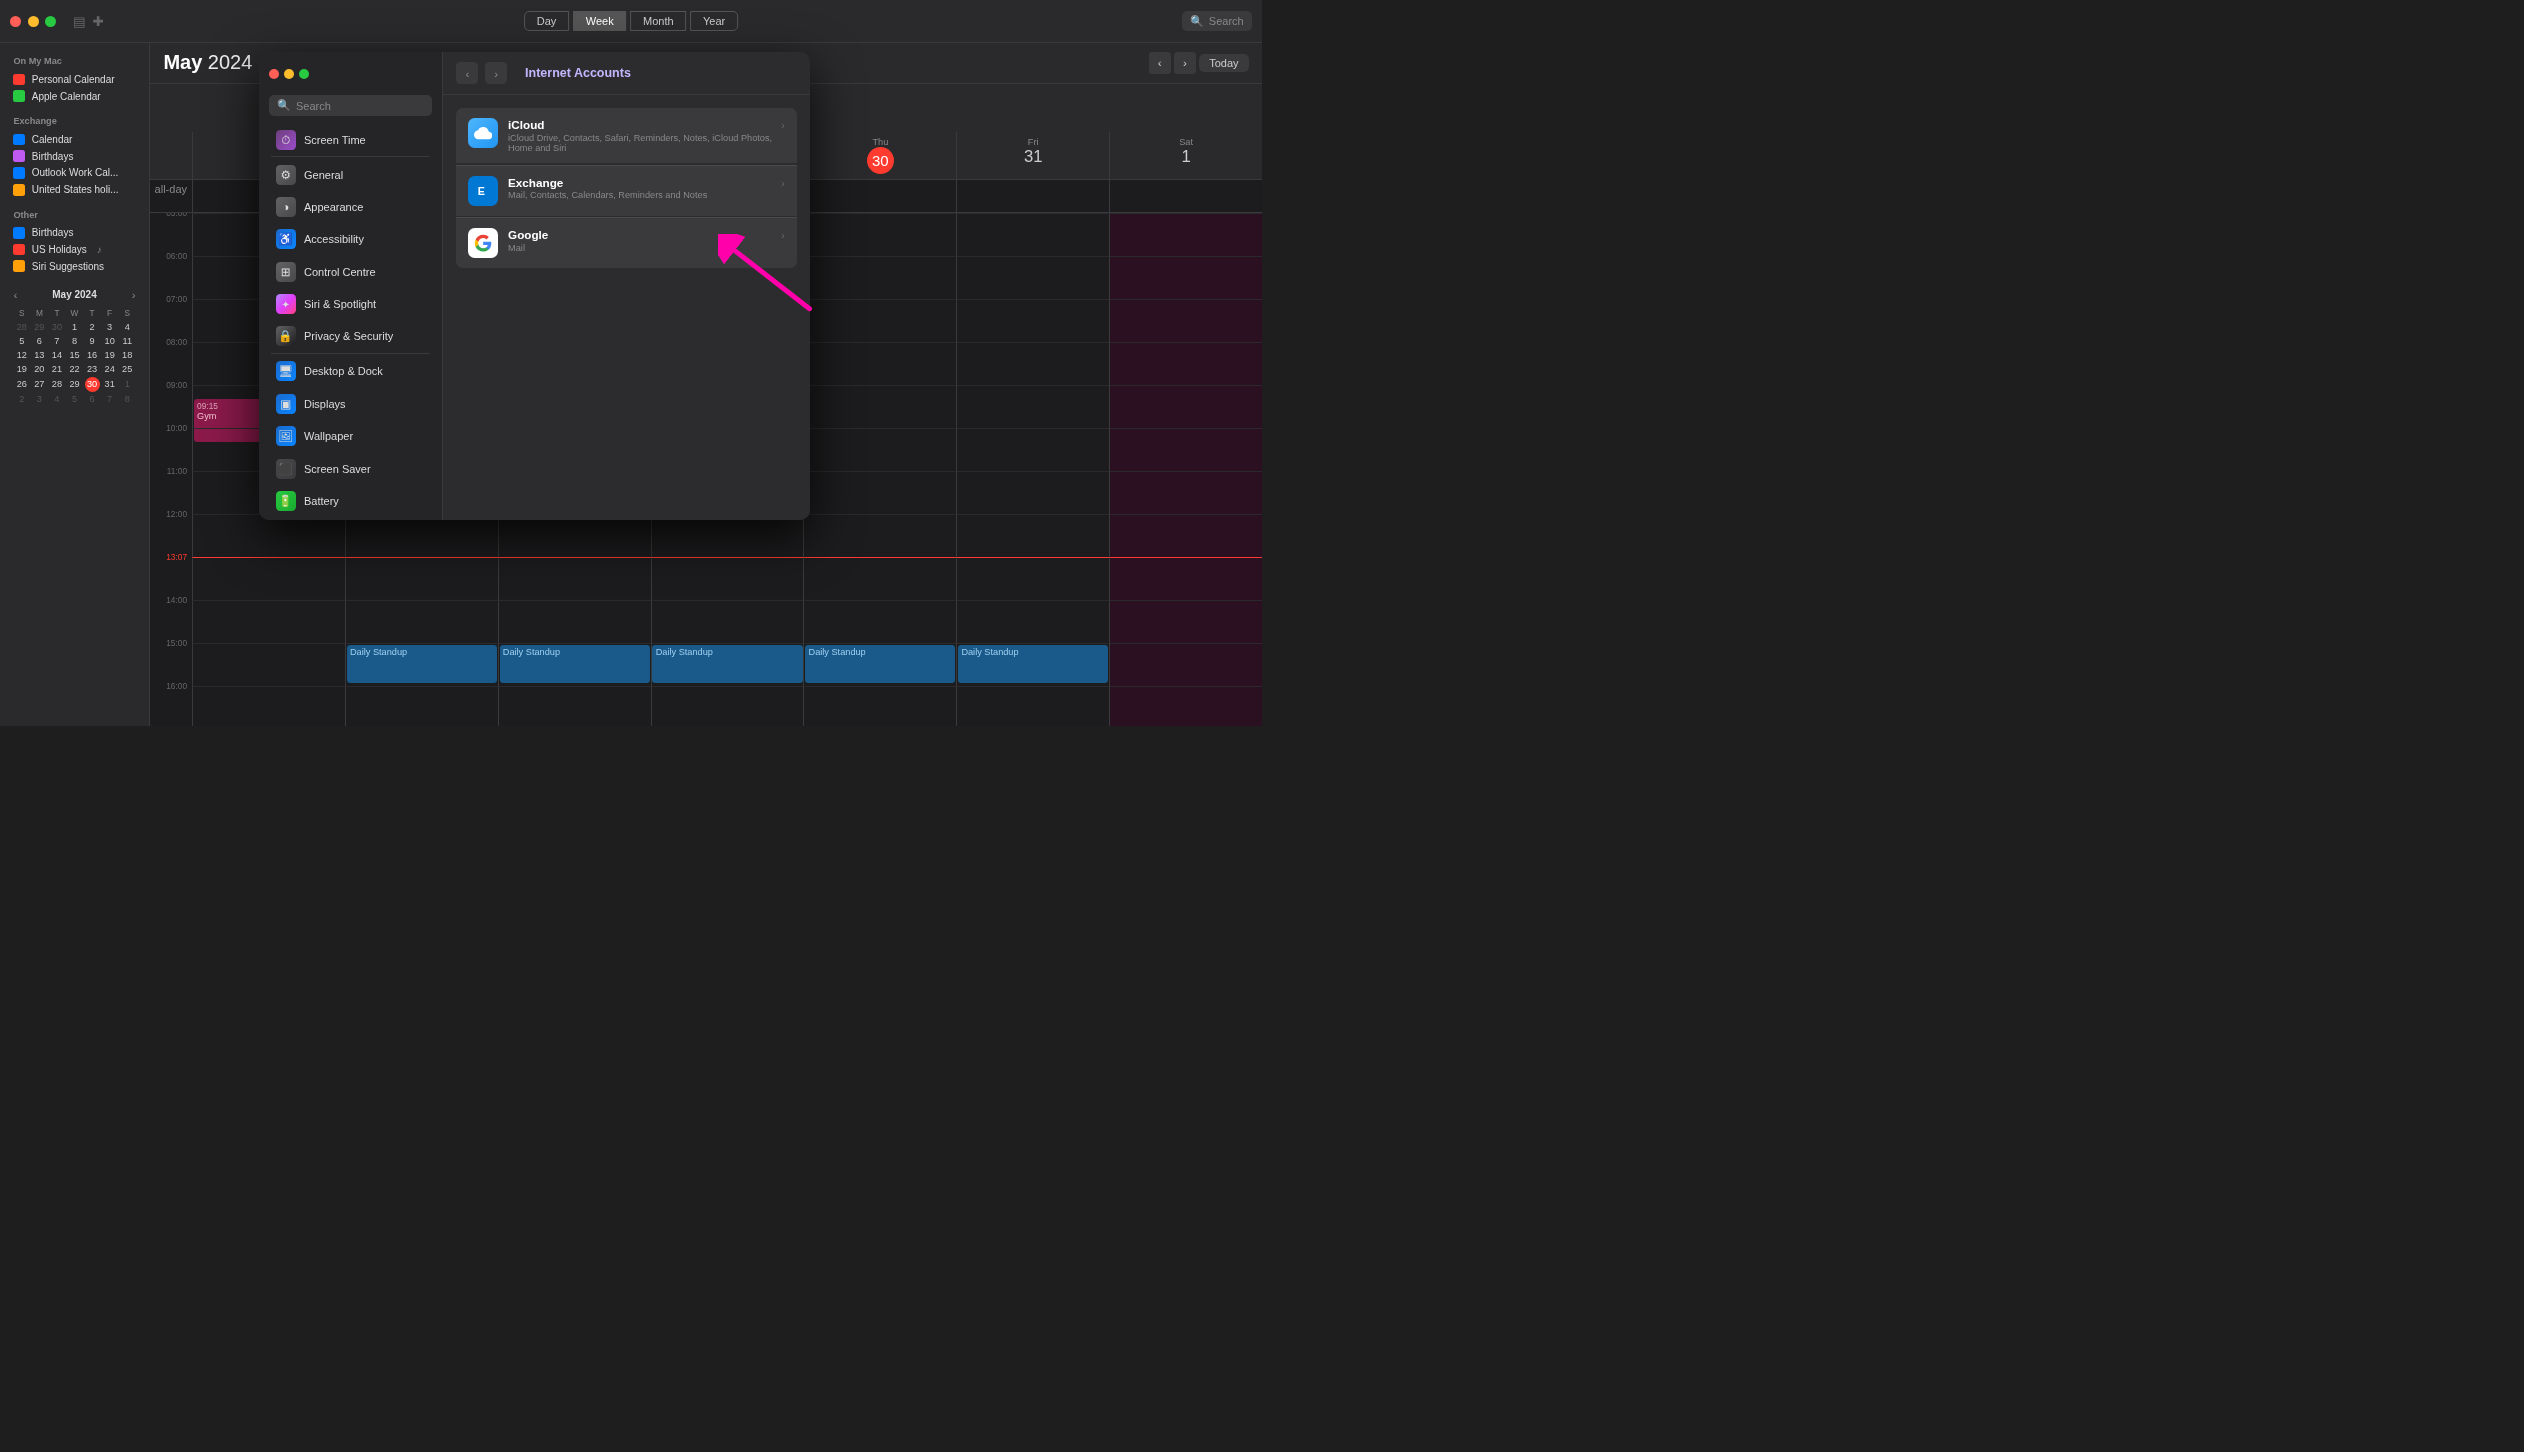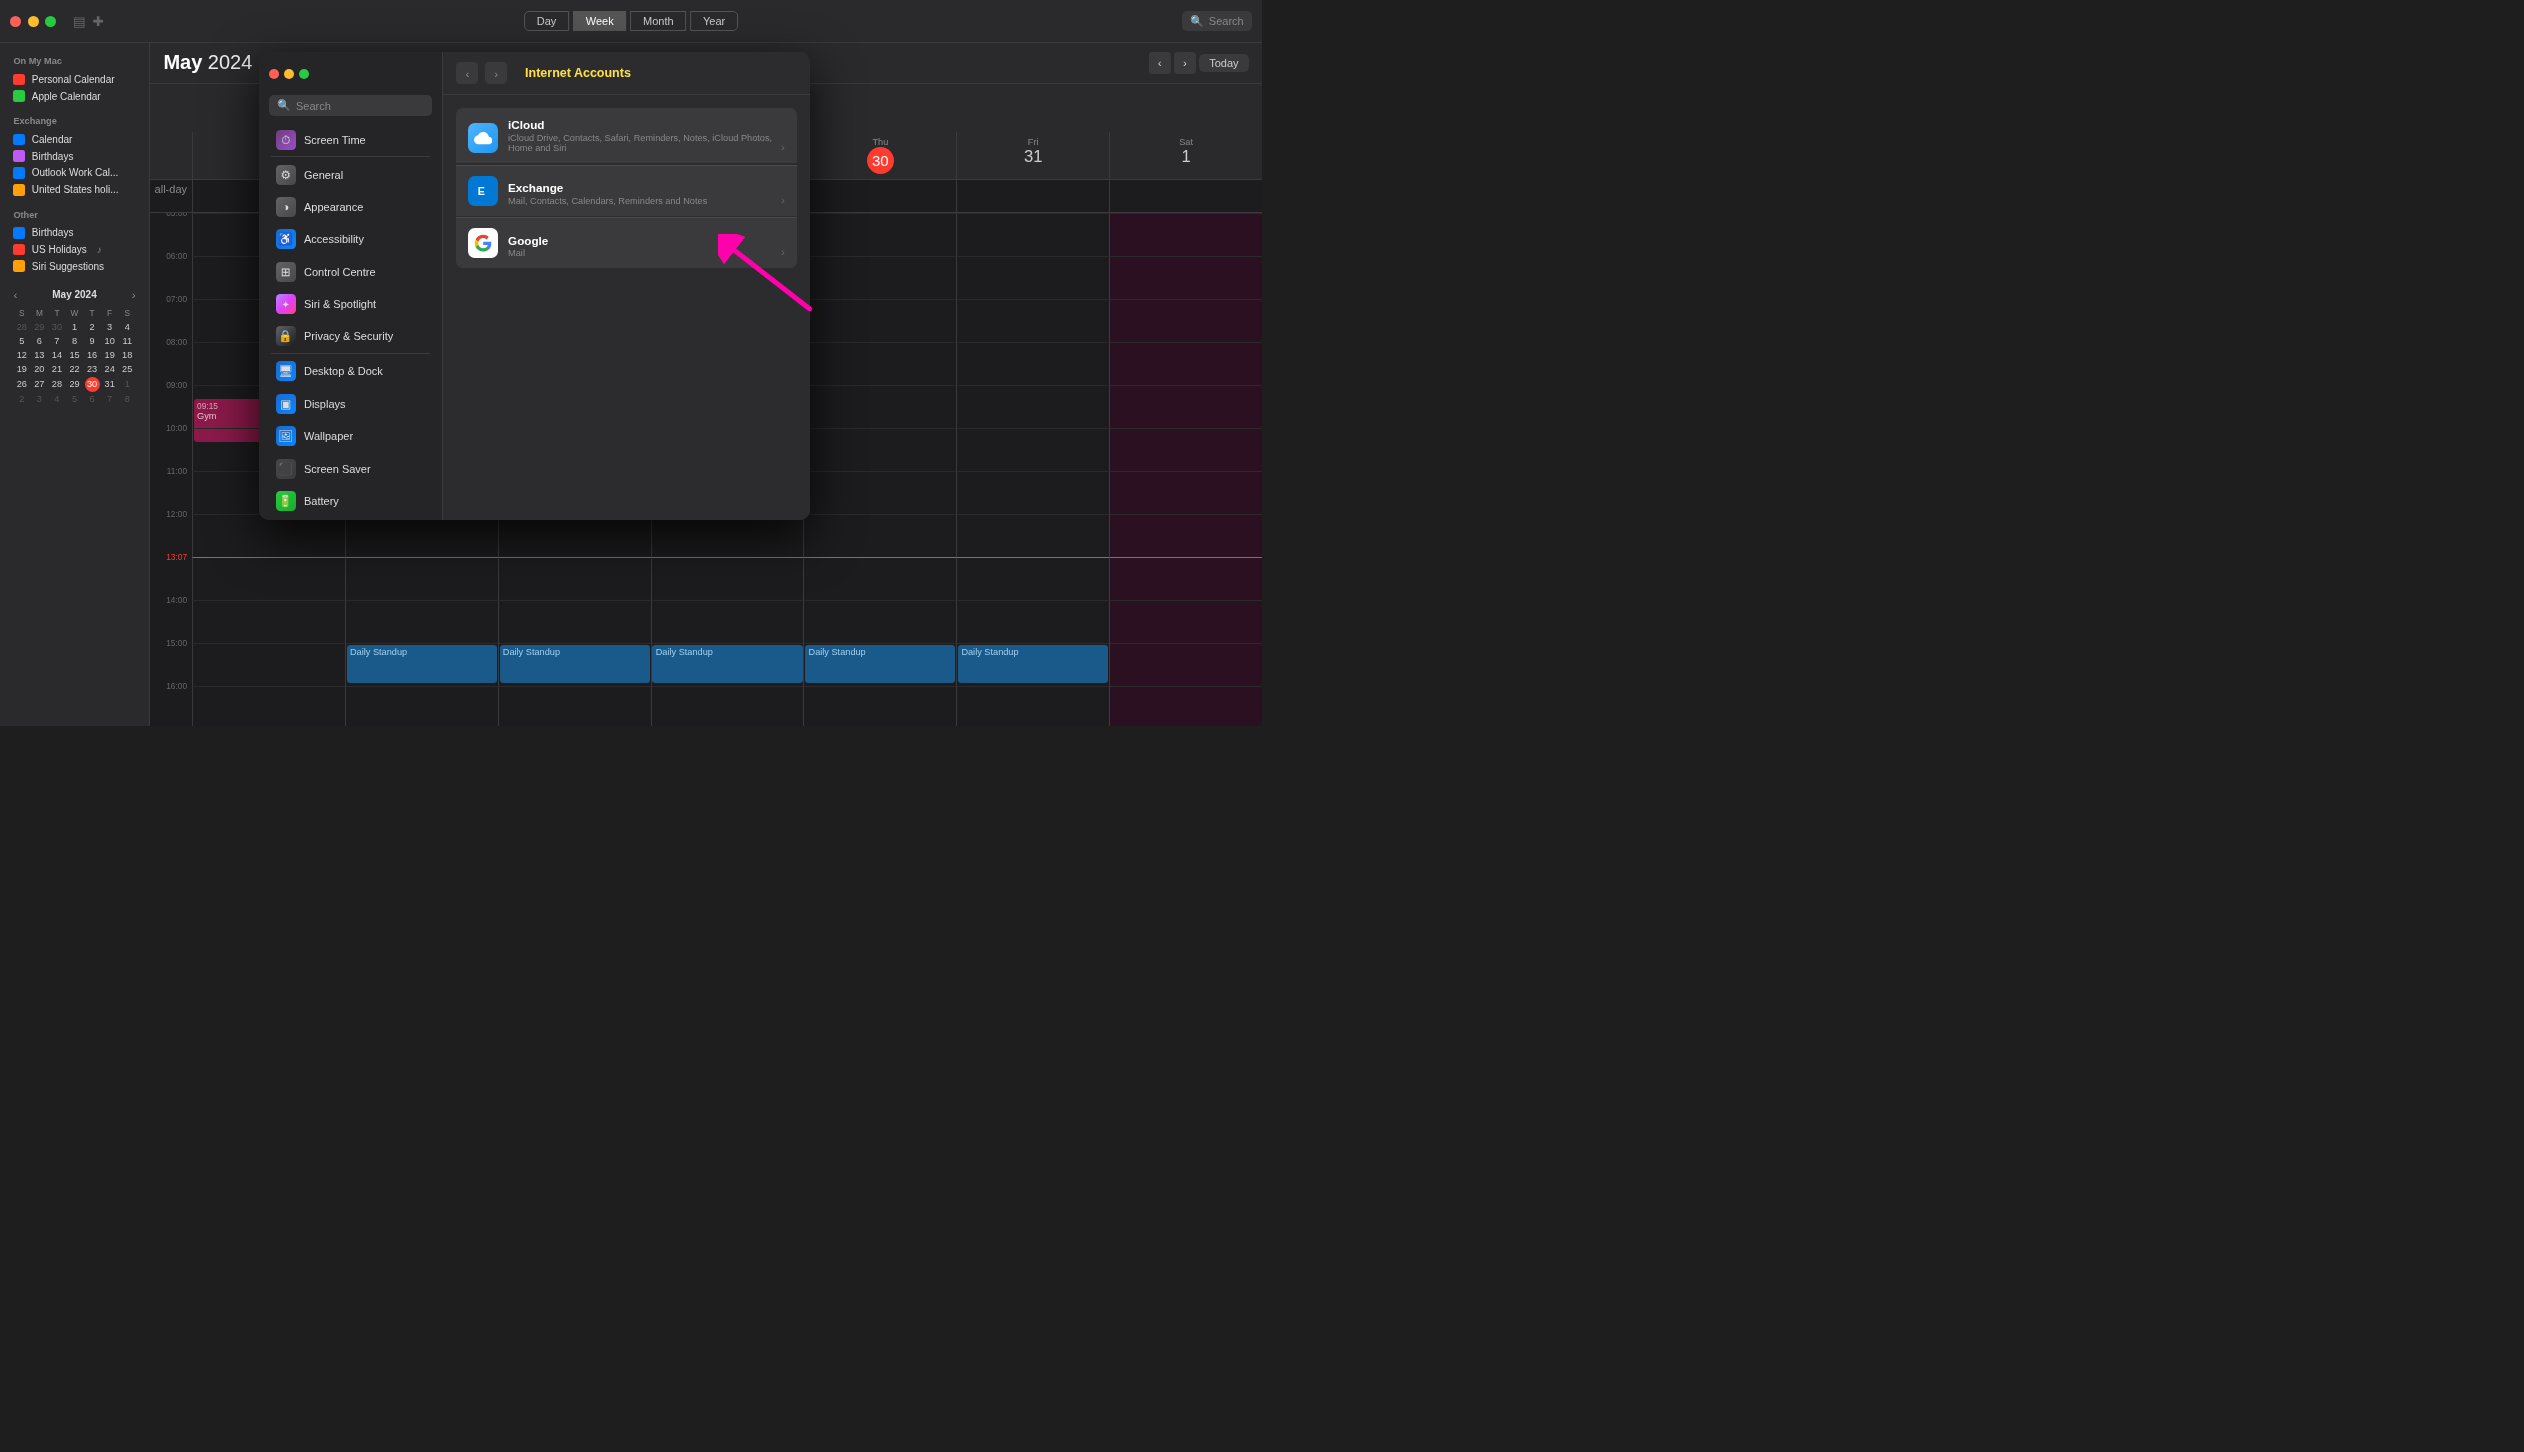--- a/index.html
+++ b/index.html
@@ -467,33 +467,33 @@
       border-radius: 4.2px;
       cursor: pointer;
       display: flex;
       align-items: center;
       justify-content: center;
       font-size: 11.7px;
     }
     .ia-title {
       font-size: 12.5px;
       font-weight: 600;
-      color: #fde047;
+      color: #c4b5fd;
       margin-left: 3.3px;
       padding-left: 8px;
     }
 
     .ia-accounts-list {
       flex: 1;
       padding: 13.4px;
       overflow-y: auto;
     }
     .ia-account-item {
       display: flex;
-      align-items: flex-end;
+      align-items: flex-start;
       background: #3a3a3c;
       border-radius: 6.7px;
       padding: 10px 11.7px;
       margin-bottom: 1.7px;
       cursor: pointer;
       position: relative;
     }
     .ia-account-item:first-child { border-radius: 6.7px 6.7px 0 0; }
     .ia-account-item:nth-child(2) { border-radius: 0; }
     .ia-account-item:last-child { border-radius: 0 0 6.7px 6.7px; }

